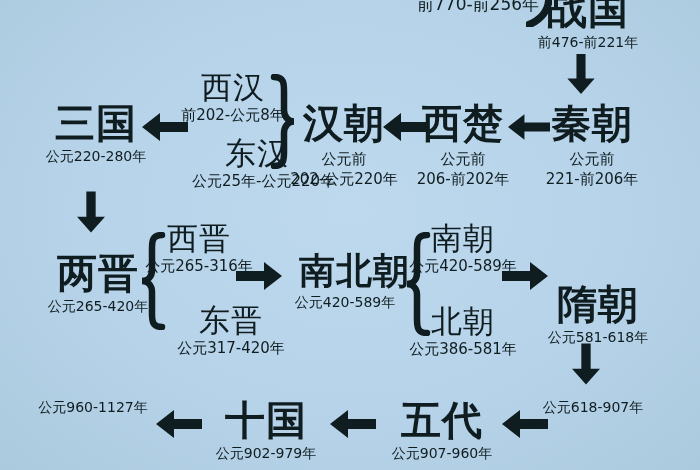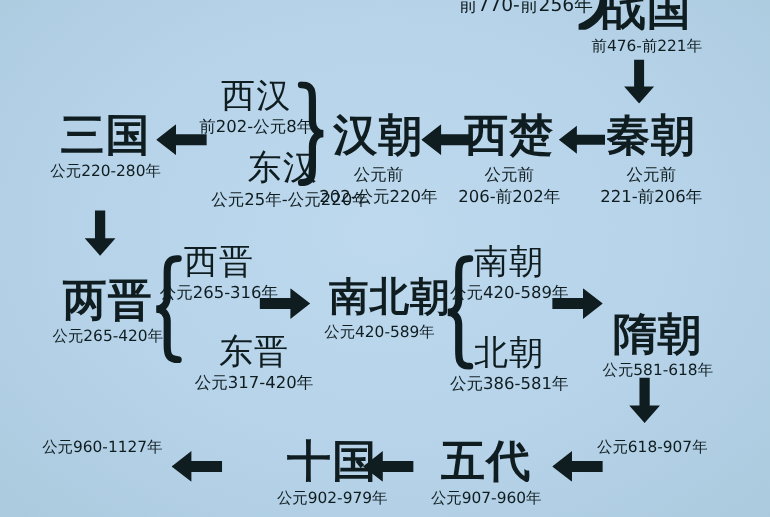--- a/index.html
+++ b/index.html
@@ -161,21 +161,21 @@
   </svg>
 
   <div class="node" style="left:28px;top:397px;width:130px;">
     <div class="date">公元960-1127年</div>
   </div>
 
   <svg class="shape" style="left:156px;top:410px;" width="46" height="28" viewBox="0 0 46 28">
     <polygon class="fill" points="0,14 18,0 18,9 46,9 46,19 18,19 18,28"></polygon>
   </svg>
 
-  <div class="node" style="left:201px;top:397px;width:130px;margin-left:36px;">
+  <div class="node" style="left:201px;top:397px;width:130px;">
     <div class="name-lg">十国</div>
     <div class="date">公元902-979年</div>
   </div>
 
   <svg class="shape" style="left:330px;top:410px;" width="46" height="28" viewBox="0 0 46 28">
     <polygon class="fill" points="0,14 18,0 18,9 46,9 46,19 18,19 18,28"></polygon>
   </svg>
 
   <div class="node" style="left:377px;top:397px;width:130px;">
     <div class="name-lg">五代</div>

